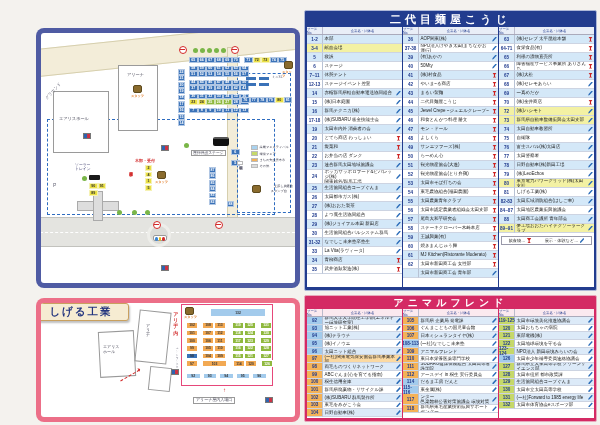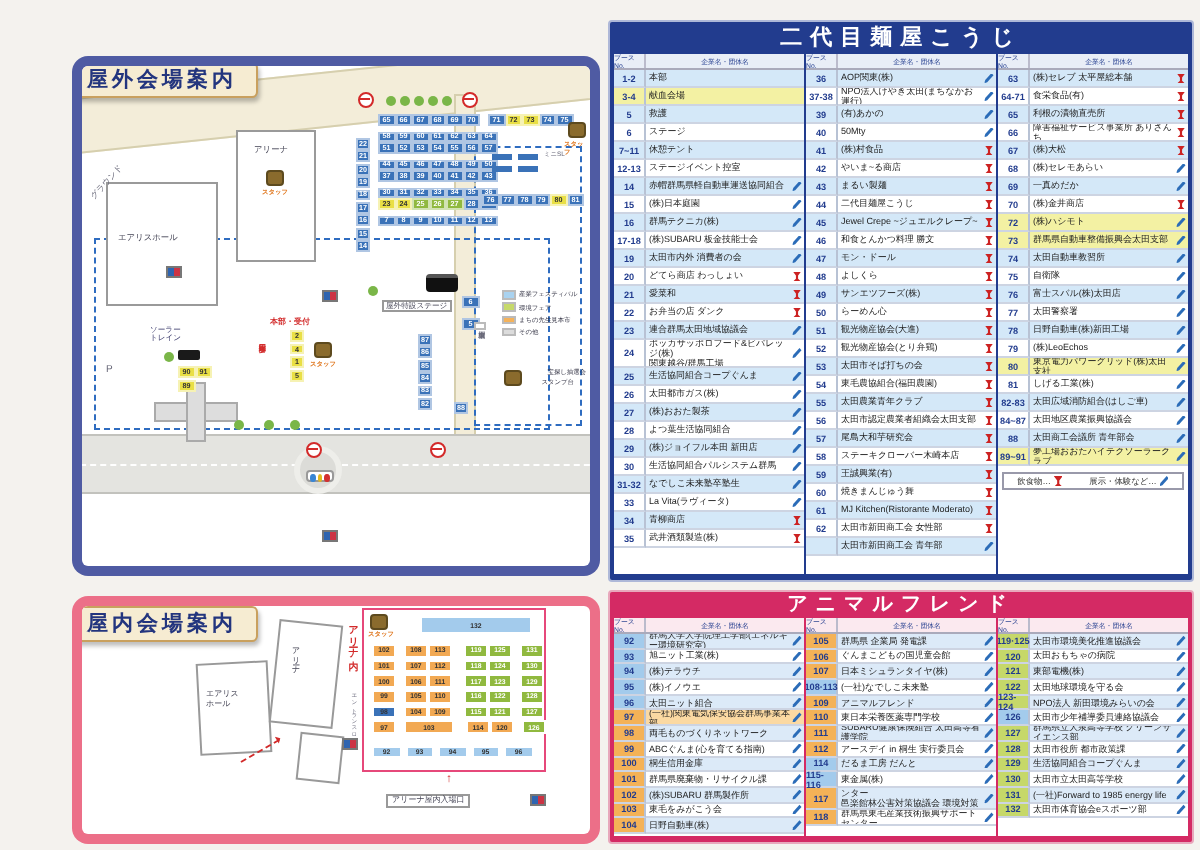--- a/index.html
+++ b/index.html
@@ -300,21 +300,20 @@
         </div>
         <div class="legend-item">
           <div style="width: 7px; height: 4.5px; margin-right: 1.5px; border: 0.25px solid rgb(187, 187, 187); background: rgb(220, 220, 220);"></div>
           <span>その他</span>
         </div>
       </div>
     <div class="staff" style="right:34px;top:152px;left:auto;position:absolute;"></div>
     <div class="lbl" style="right:2px;top:152px;left:auto;font-size:3.2px;color:#334;">宝探し抽選会</div>
     <div class="lbl" style="right:8px;top:157px;left:auto;font-size:3.2px;color:#334;">スタンプ台</div>
 
-    <div class="sign" style="left:-8px;top:-2px;width:96px;height:18px;font-size:10.5px;">屋外会場案内</div>
   </div>
 </div>
 
 <div id="p-ot" class="panel">
   <div class="ttitle">二代目麺屋こうじ</div>
   <div id="ot-cols" class="tcols">
       <div class="tcol">
         <div class="thead">
           <div class="th-no">ブースNo.</div>
           <div class="th-nm">企業名・団体名</div>
@@ -943,21 +942,21 @@
           <div class="acell" style="position: static; width: 14.5px; height: 6px; background: rgb(163, 203, 236); color: rgb(51, 51, 51);">93</div>
           <div class="acell" style="position: static; width: 14.5px; height: 6px; background: rgb(163, 203, 236); color: rgb(51, 51, 51);">94</div>
           <div class="acell" style="position: static; width: 14.5px; height: 6px; background: rgb(163, 203, 236); color: rgb(51, 51, 51);">95</div>
           <div class="acell" style="position: static; width: 14.5px; height: 6px; background: rgb(163, 203, 236); color: rgb(51, 51, 51);">96</div>
         </div>
     </div>
     <div class="lbl red" style="left:182px;top:84px;font-size:6px;font-weight:bold;">↑</div>
     <div class="lbl" style="left:152px;top:94px;font-size:4px;border:0.5px solid #999;background:#fff;padding:0 2px;">アリーナ屋内入場口</div>
     <div class="wc" style="left:224px;top:94px;"></div>
 
-    <div class="sign" style="left:-8px;top:0px;width:96px;height:18px;font-size:10.5px;">屋内会場案内</div>
+    <div class="sign" style="left:-8px;top:0px;width:96px;height:18px;font-size:10.5px;">しげる工業</div>
   </div>
 </div>
 
 <div id="p-it" class="panel">
   <div class="ttitle">アニマルフレンド</div>
   <div id="it-cols" class="tcols">
       <div class="tcol">
         <div class="thead">
           <div class="th-no">ブースNo.</div>
           <div class="th-nm">企業名・団体名</div>

